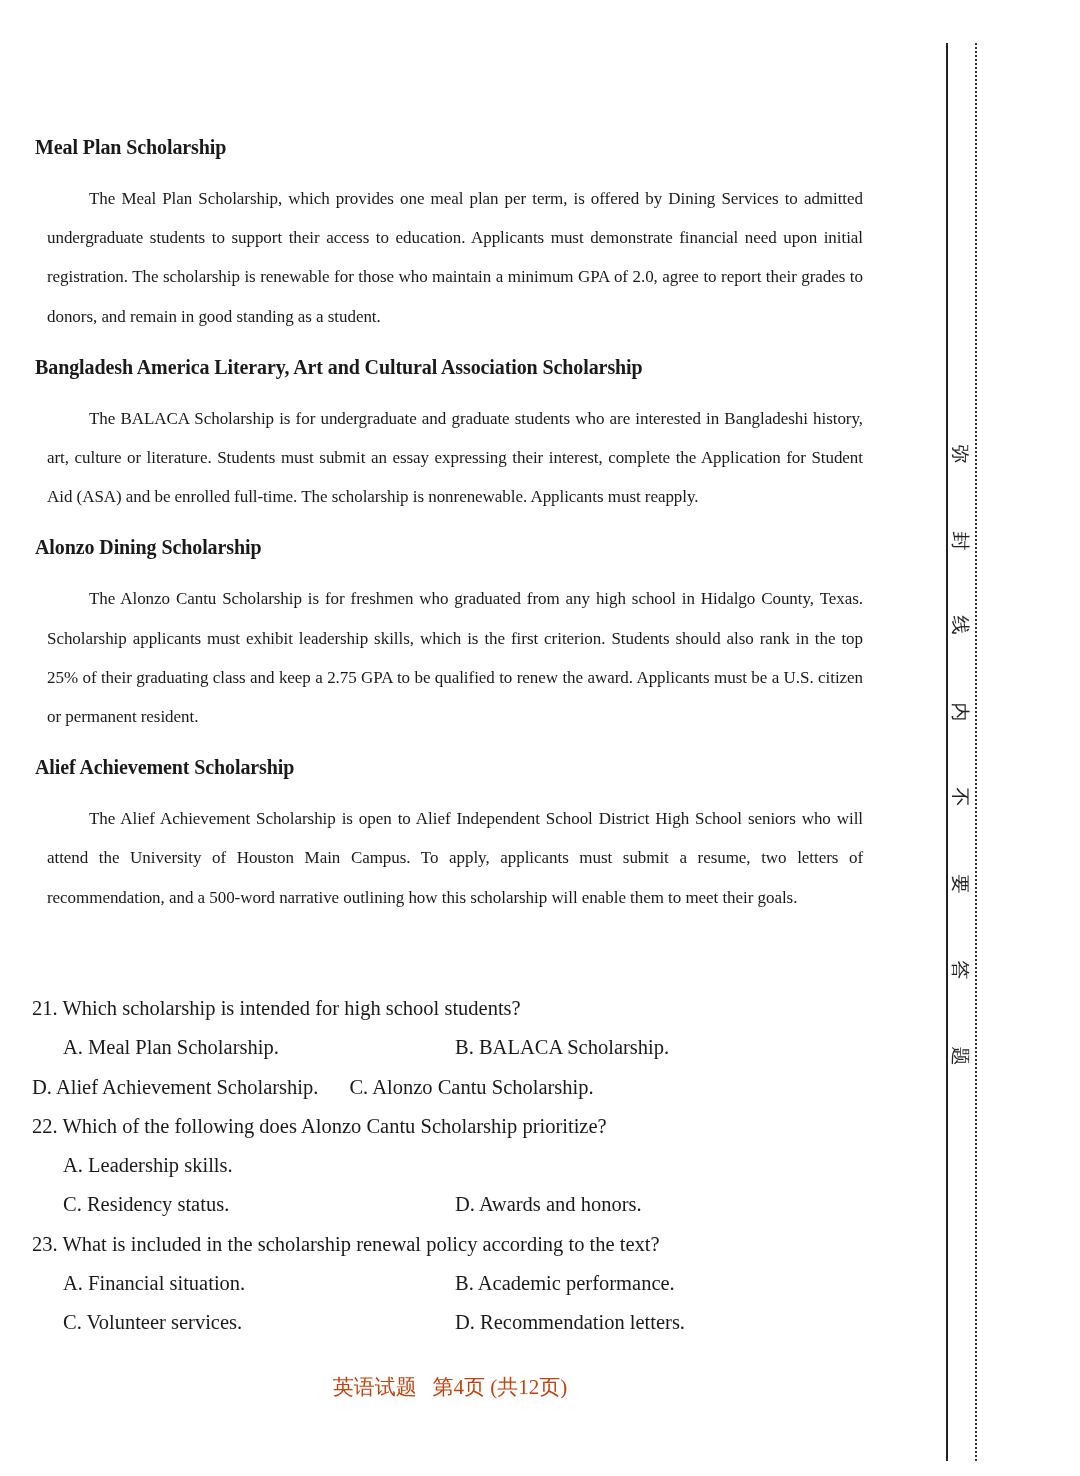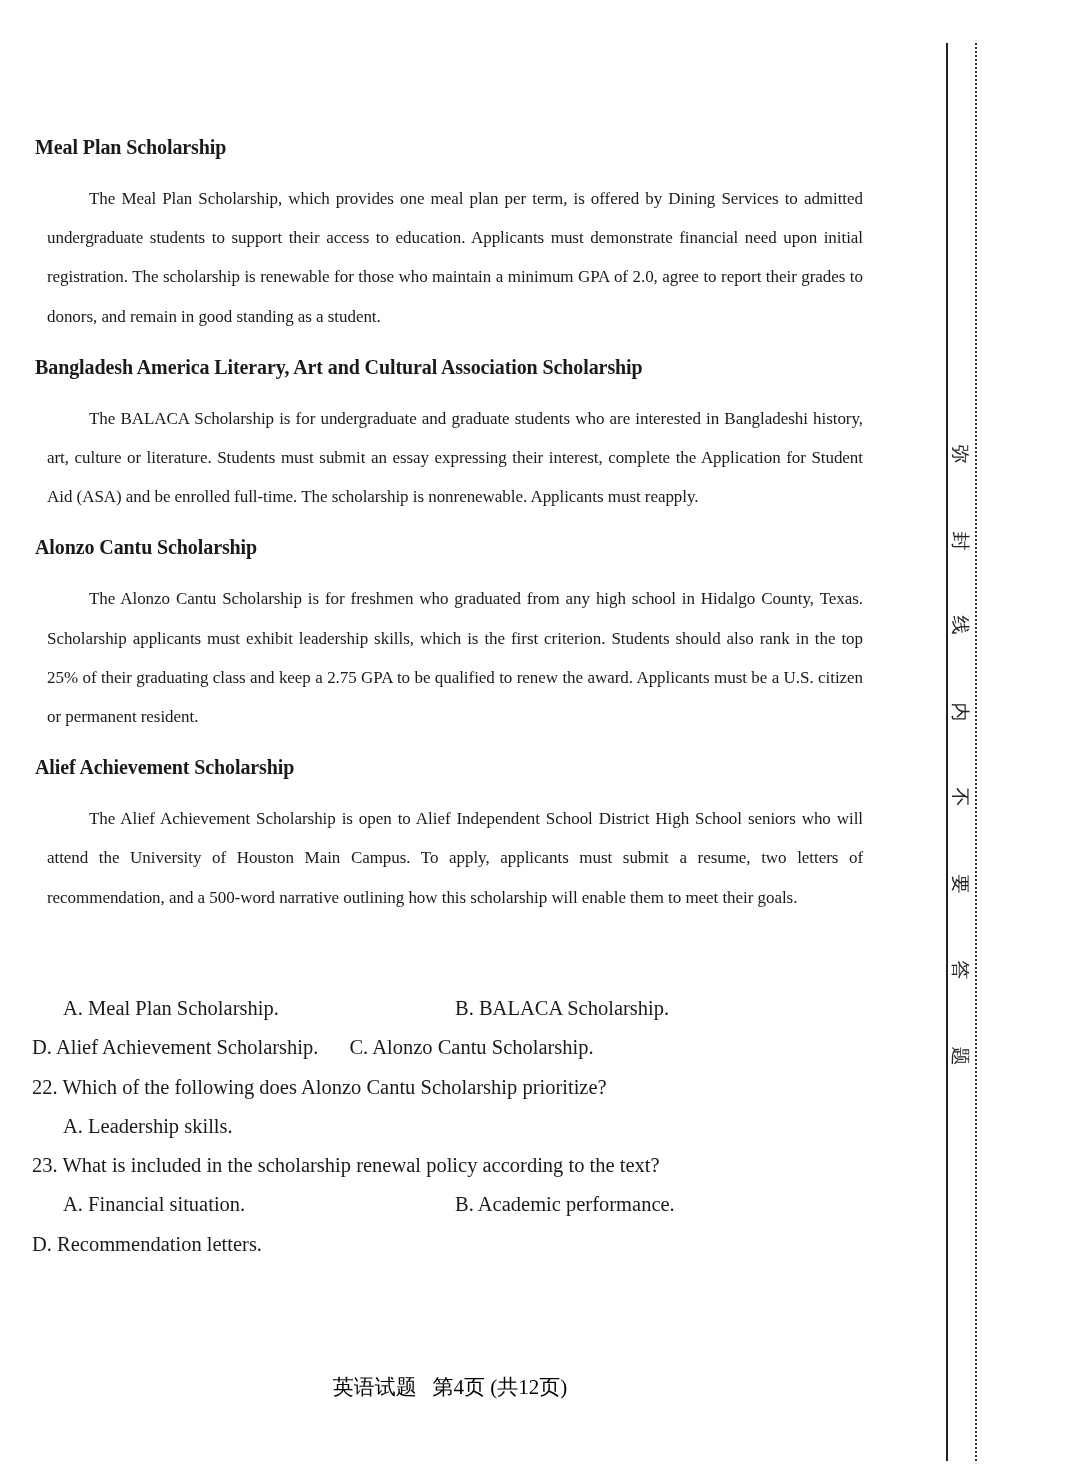--- a/index.html
+++ b/index.html
@@ -73,21 +73,21 @@
     }
     .footer {
       position: absolute;
       left: 0;
       width: 900px;
       top: 1356px;
       text-align: center;
       font-size: 21px;
       line-height: 30px;
       white-space: pre;
-      color: #000000;
+      color: #c2410c;
     }
     .binding-solid {
       position: absolute;
       left: 946px;
       top: 27px;
       width: 2px;
       height: 1418px;
       background: #222222;
     }
     .binding-dotted {
@@ -119,53 +119,59 @@
   <div class="content">
     <div class="section">
       <div class="heading">Meal Plan Scholarship</div>
       <p class="para">The Meal Plan Scholarship, which provides one meal plan per term, is offered by Dining Services to admitted undergraduate students to support their access to education. Applicants must demonstrate financial need upon initial registration. The scholarship is renewable for those who maintain a minimum GPA of 2.0, agree to report their grades to donors, and remain in good standing as a student.</p>
     </div>
     <div class="section">
       <div class="heading">Bangladesh America Literary, Art and Cultural Association Scholarship</div>
       <p class="para">The BALACA Scholarship is for undergraduate and graduate students who are interested in Bangladeshi history, art, culture or literature. Students must submit an essay expressing their interest, complete the Application for Student Aid (ASA) and be enrolled full-time. The scholarship is nonrenewable. Applicants must reapply.</p>
     </div>
     <div class="section">
-      <div class="heading">Alonzo Cantu Scholarship</div>
+      <div class="heading">Alonzo Dining Scholarship</div>
       <p class="para">The Alonzo Cantu Scholarship is for freshmen who graduated from any high school in Hidalgo County, Texas. Scholarship applicants must exhibit leadership skills, which is the first criterion. Students should also rank in the top 25% of their graduating class and keep a 2.75 GPA to be qualified to renew the award. Applicants must be a U.S. citizen or permanent resident.</p>
     </div>
     <div class="section">
       <div class="heading">Alief Achievement Scholarship</div>
       <p class="para">The Alief Achievement Scholarship is open to Alief Independent School District High School seniors who will attend the University of Houston Main Campus. To apply, applicants must submit a resume, two letters of recommendation, and a 500-word narrative outlining how this scholarship will enable them to meet their goals.</p>
     </div>
   </div>
 
   <div class="questions">
     <div class="question-block">
+      <div class="question">21. Which scholarship is intended for high school students?</div>
       <div class="option-row">
         <span class="option left">A. Meal Plan Scholarship.</span>
         <span class="option">B. BALACA Scholarship.</span>
       </div>
       <div class="option-row">
         <span class="option">D. Alief Achievement Scholarship.</span>
         <span class="option left">C. Alonzo Cantu Scholarship.</span>
       </div>
     </div>
     <div class="question-block">
       <div class="question">22. Which of the following does Alonzo Cantu Scholarship prioritize?</div>
       <div class="option-row">
         <span class="option left">A. Leadership skills.</span>
       </div>
+      <div class="option-row">
+        <span class="option left">C. Residency status.</span>
+        <span class="option">D. Awards and honors.</span>
+      </div>
     </div>
     <div class="question-block">
       <div class="question">23. What is included in the scholarship renewal policy according to the text?</div>
       <div class="option-row">
         <span class="option left">A. Financial situation.</span>
         <span class="option">B. Academic performance.</span>
       </div>
       <div class="option-row">
+        <span class="option left">C. Volunteer services.</span>
         <span class="option">D. Recommendation letters.</span>
       </div>
     </div>
   </div>
 
   <div class="footer">英语试题   第4页 (共12页)</div>
 
   <div class="binding-solid"></div>
   <div class="binding-dotted"></div>
 

